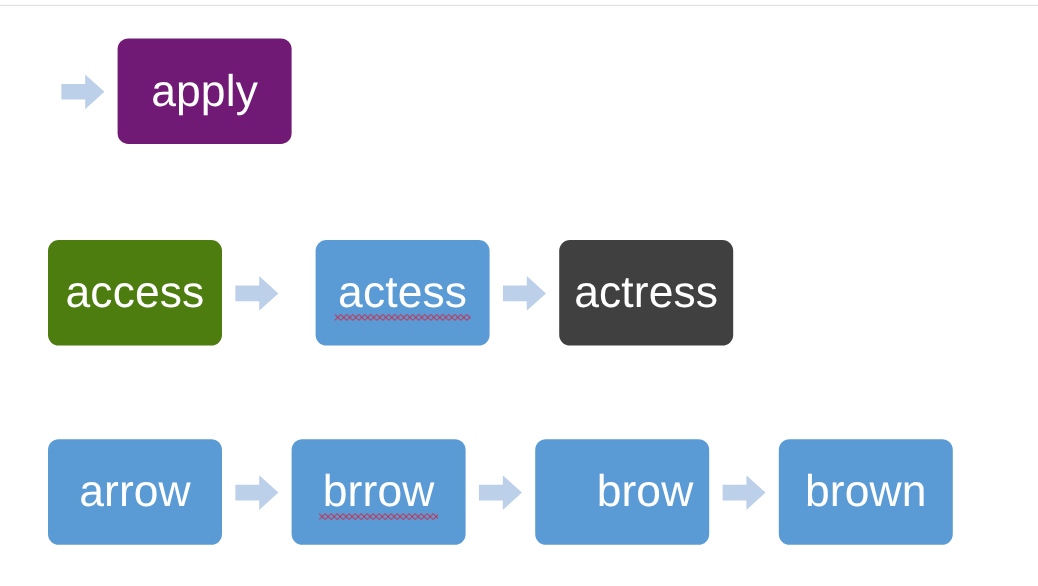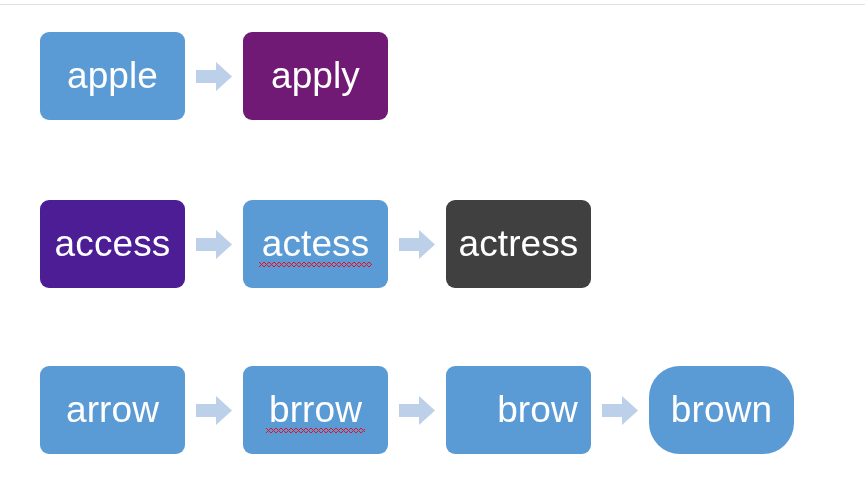--- a/index.html
+++ b/index.html
@@ -96,42 +96,39 @@
     display: block;
   }
 </style>
 </head>
 <body>
 
 <div id="canvas">
   <div class="top-rule"></div>
 
 <div class="row" id="row-0">
-      <div class="word-box" style="background: rgb(91, 155, 213);">
-        <span class="word-label" style="color: rgb(255, 255, 255);">apple</span>
-      </div>
       <div class="arrow-connector">
         <svg width="36" height="29" viewBox="0 0 36 29" aria-hidden="true">
           <path d="M0 8 L20 8 L20 0 L36 14.5 L20 29 L20 21 L0 21 Z" fill="#bdd0ea"></path>
         </svg>
       </div>
       <div class="word-box" style="background: #701a75;">
         <span class="word-label" style="color: rgb(255, 255, 255);">apply</span>
       </div>
     </div>
     <div class="row" id="row-1">
-      <div class="word-box" style="background: #4c1d95; text-align: right;">
+      <div class="word-box" style="background: #4d7c0f; text-align: right;">
         <span class="word-label" style="color: rgb(255, 255, 255);">access</span>
       </div>
       <div class="arrow-connector">
         <svg width="36" height="29" viewBox="0 0 36 29" aria-hidden="true">
           <path d="M0 8 L20 8 L20 0 L36 14.5 L20 29 L20 21 L0 21 Z" fill="#bdd0ea"></path>
         </svg>
       </div>
-      <div class="word-box" style="background: rgb(91, 155, 213);">
+      <div class="word-box" style="background: rgb(91, 155, 213); margin-left: 20px;">
         <span class="word-label misspelled" style="color: rgb(255, 255, 255);">actess</span>
       </div>
       <div class="arrow-connector">
         <svg width="36" height="29" viewBox="0 0 36 29" aria-hidden="true">
           <path d="M0 8 L20 8 L20 0 L36 14.5 L20 29 L20 21 L0 21 Z" fill="#bdd0ea"></path>
         </svg>
       </div>
       <div class="word-box" style="background: #404040;">
         <span class="word-label" style="color: rgb(255, 255, 255);">actress</span>
       </div>
@@ -154,17 +151,17 @@
         </svg>
       </div>
       <div class="word-box" style="background: rgb(91, 155, 213); padding-left: 38px;">
         <span class="word-label" style="color: rgb(255, 255, 255);">brow</span>
       </div>
       <div class="arrow-connector">
         <svg width="36" height="29" viewBox="0 0 36 29" aria-hidden="true">
           <path d="M0 8 L20 8 L20 0 L36 14.5 L20 29 L20 21 L0 21 Z" fill="#bdd0ea"></path>
         </svg>
       </div>
-      <div class="word-box" style="background: rgb(91, 155, 213); border-radius: 31px;">
+      <div class="word-box" style="background: rgb(91, 155, 213);">
         <span class="word-label" style="color: rgb(255, 255, 255);">brown</span>
       </div>
     </div>
   </div>
 
 </body></html>

